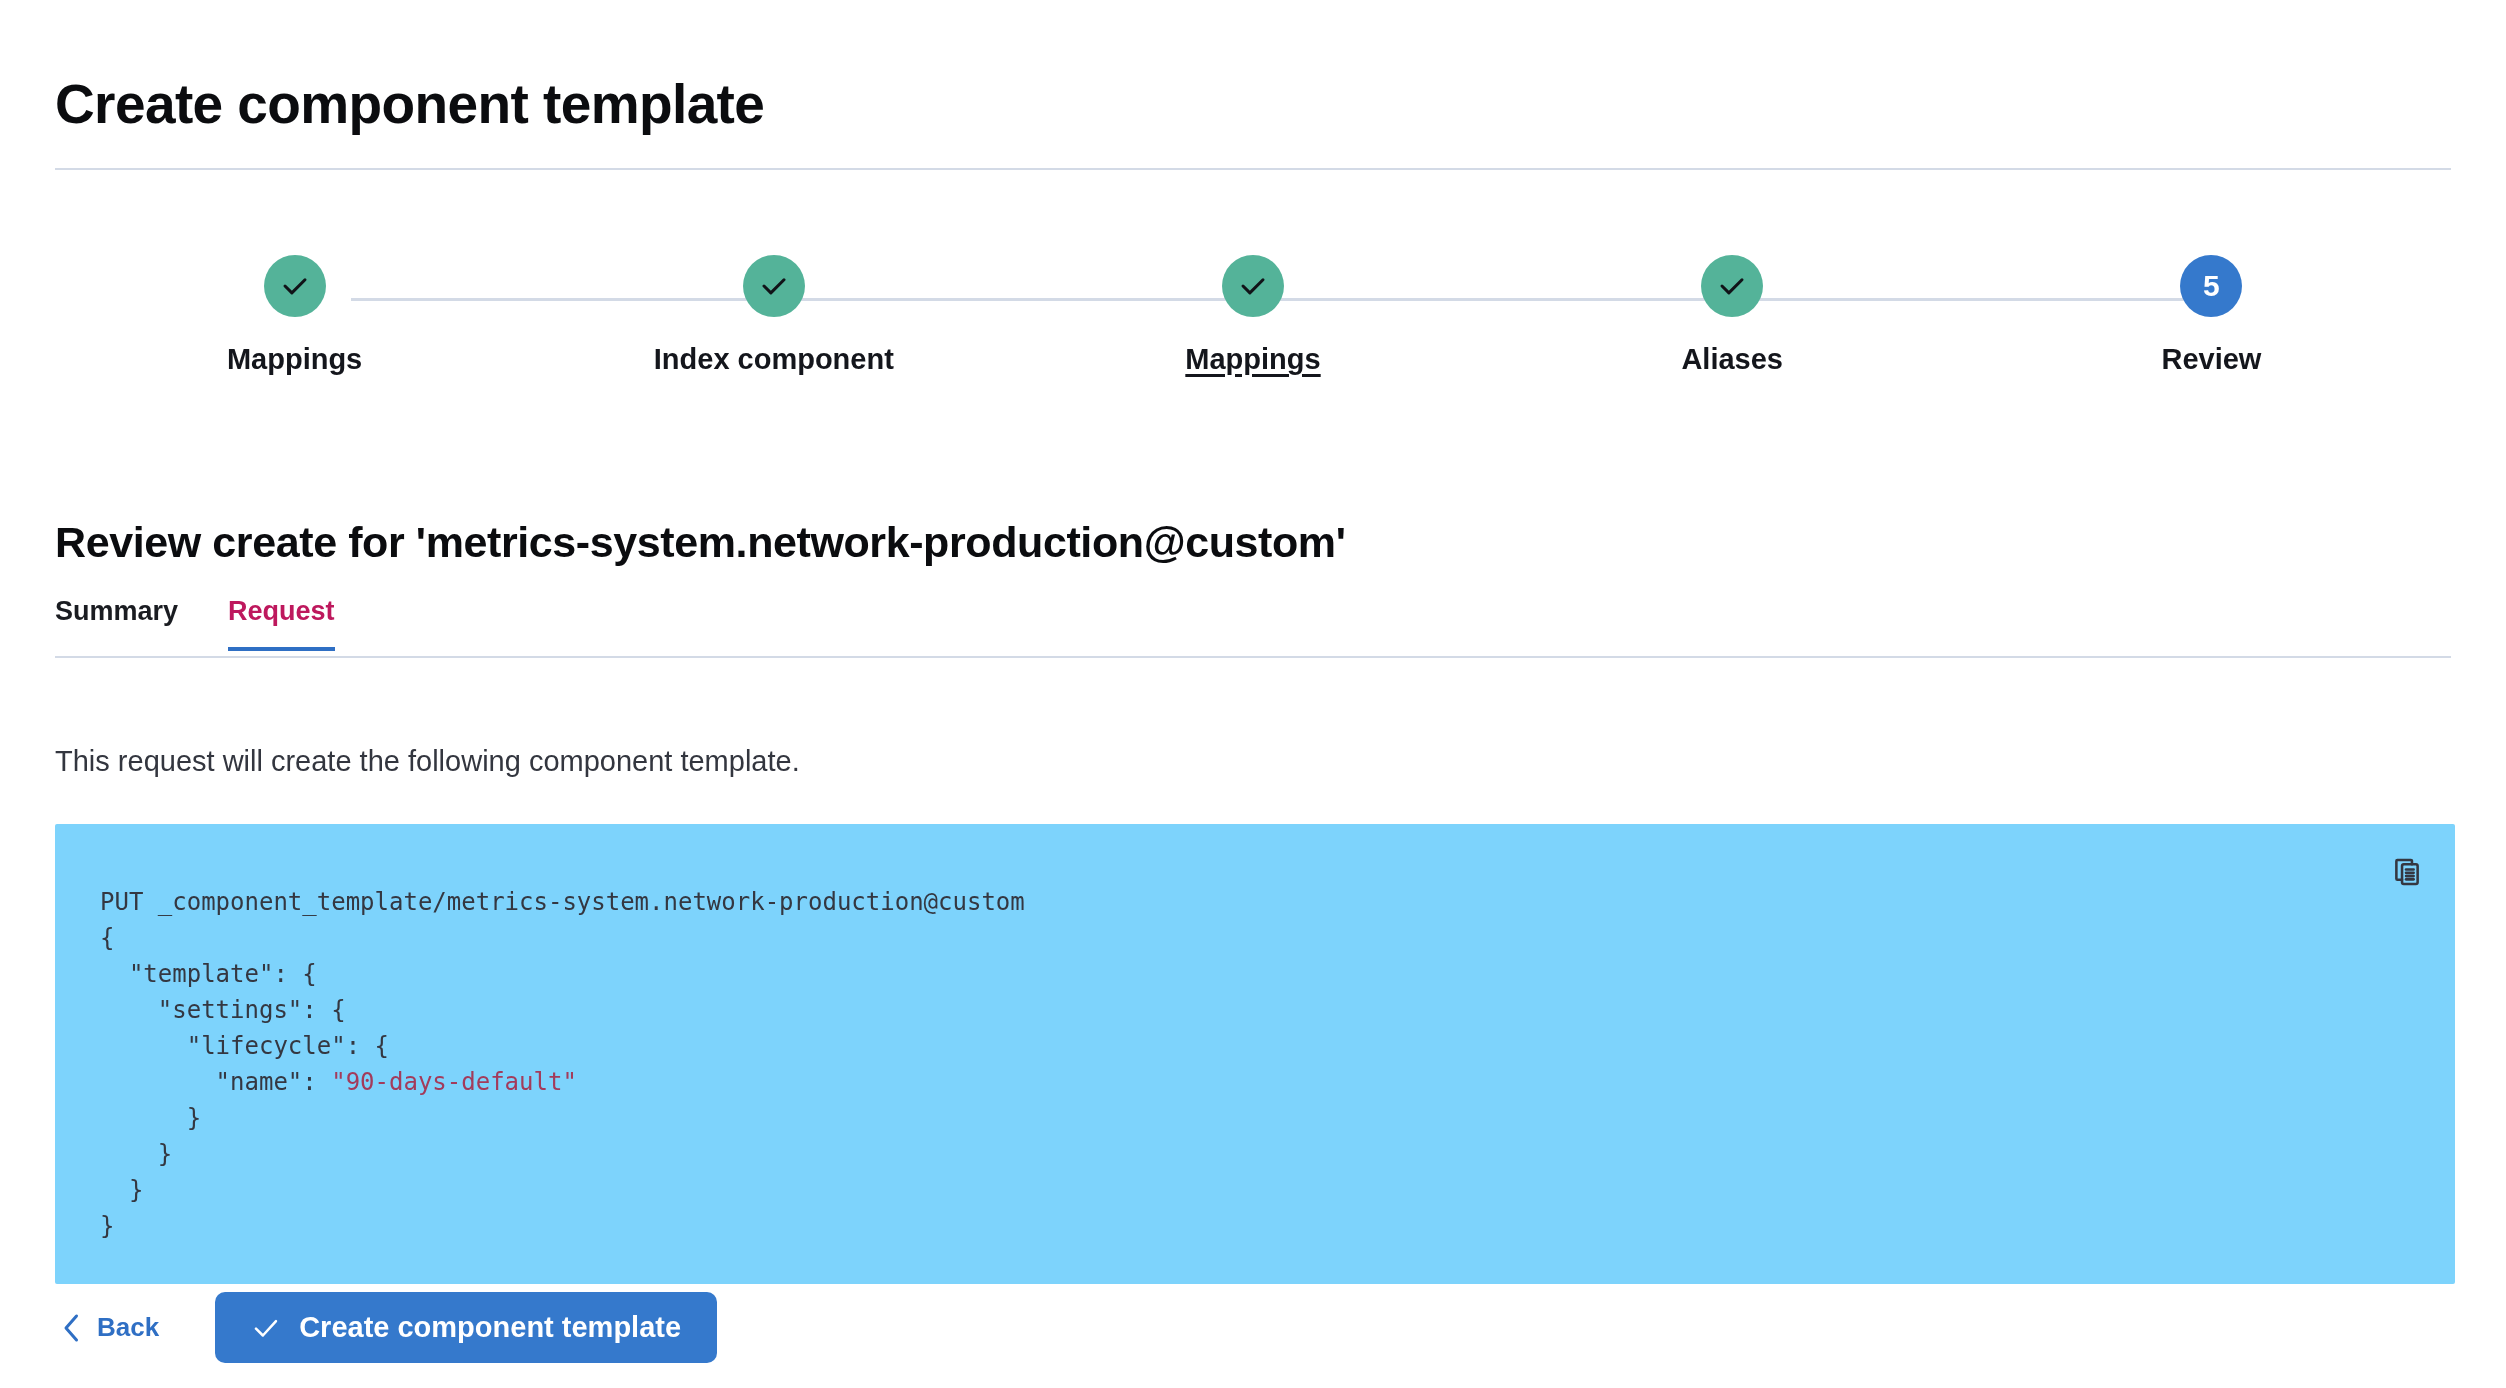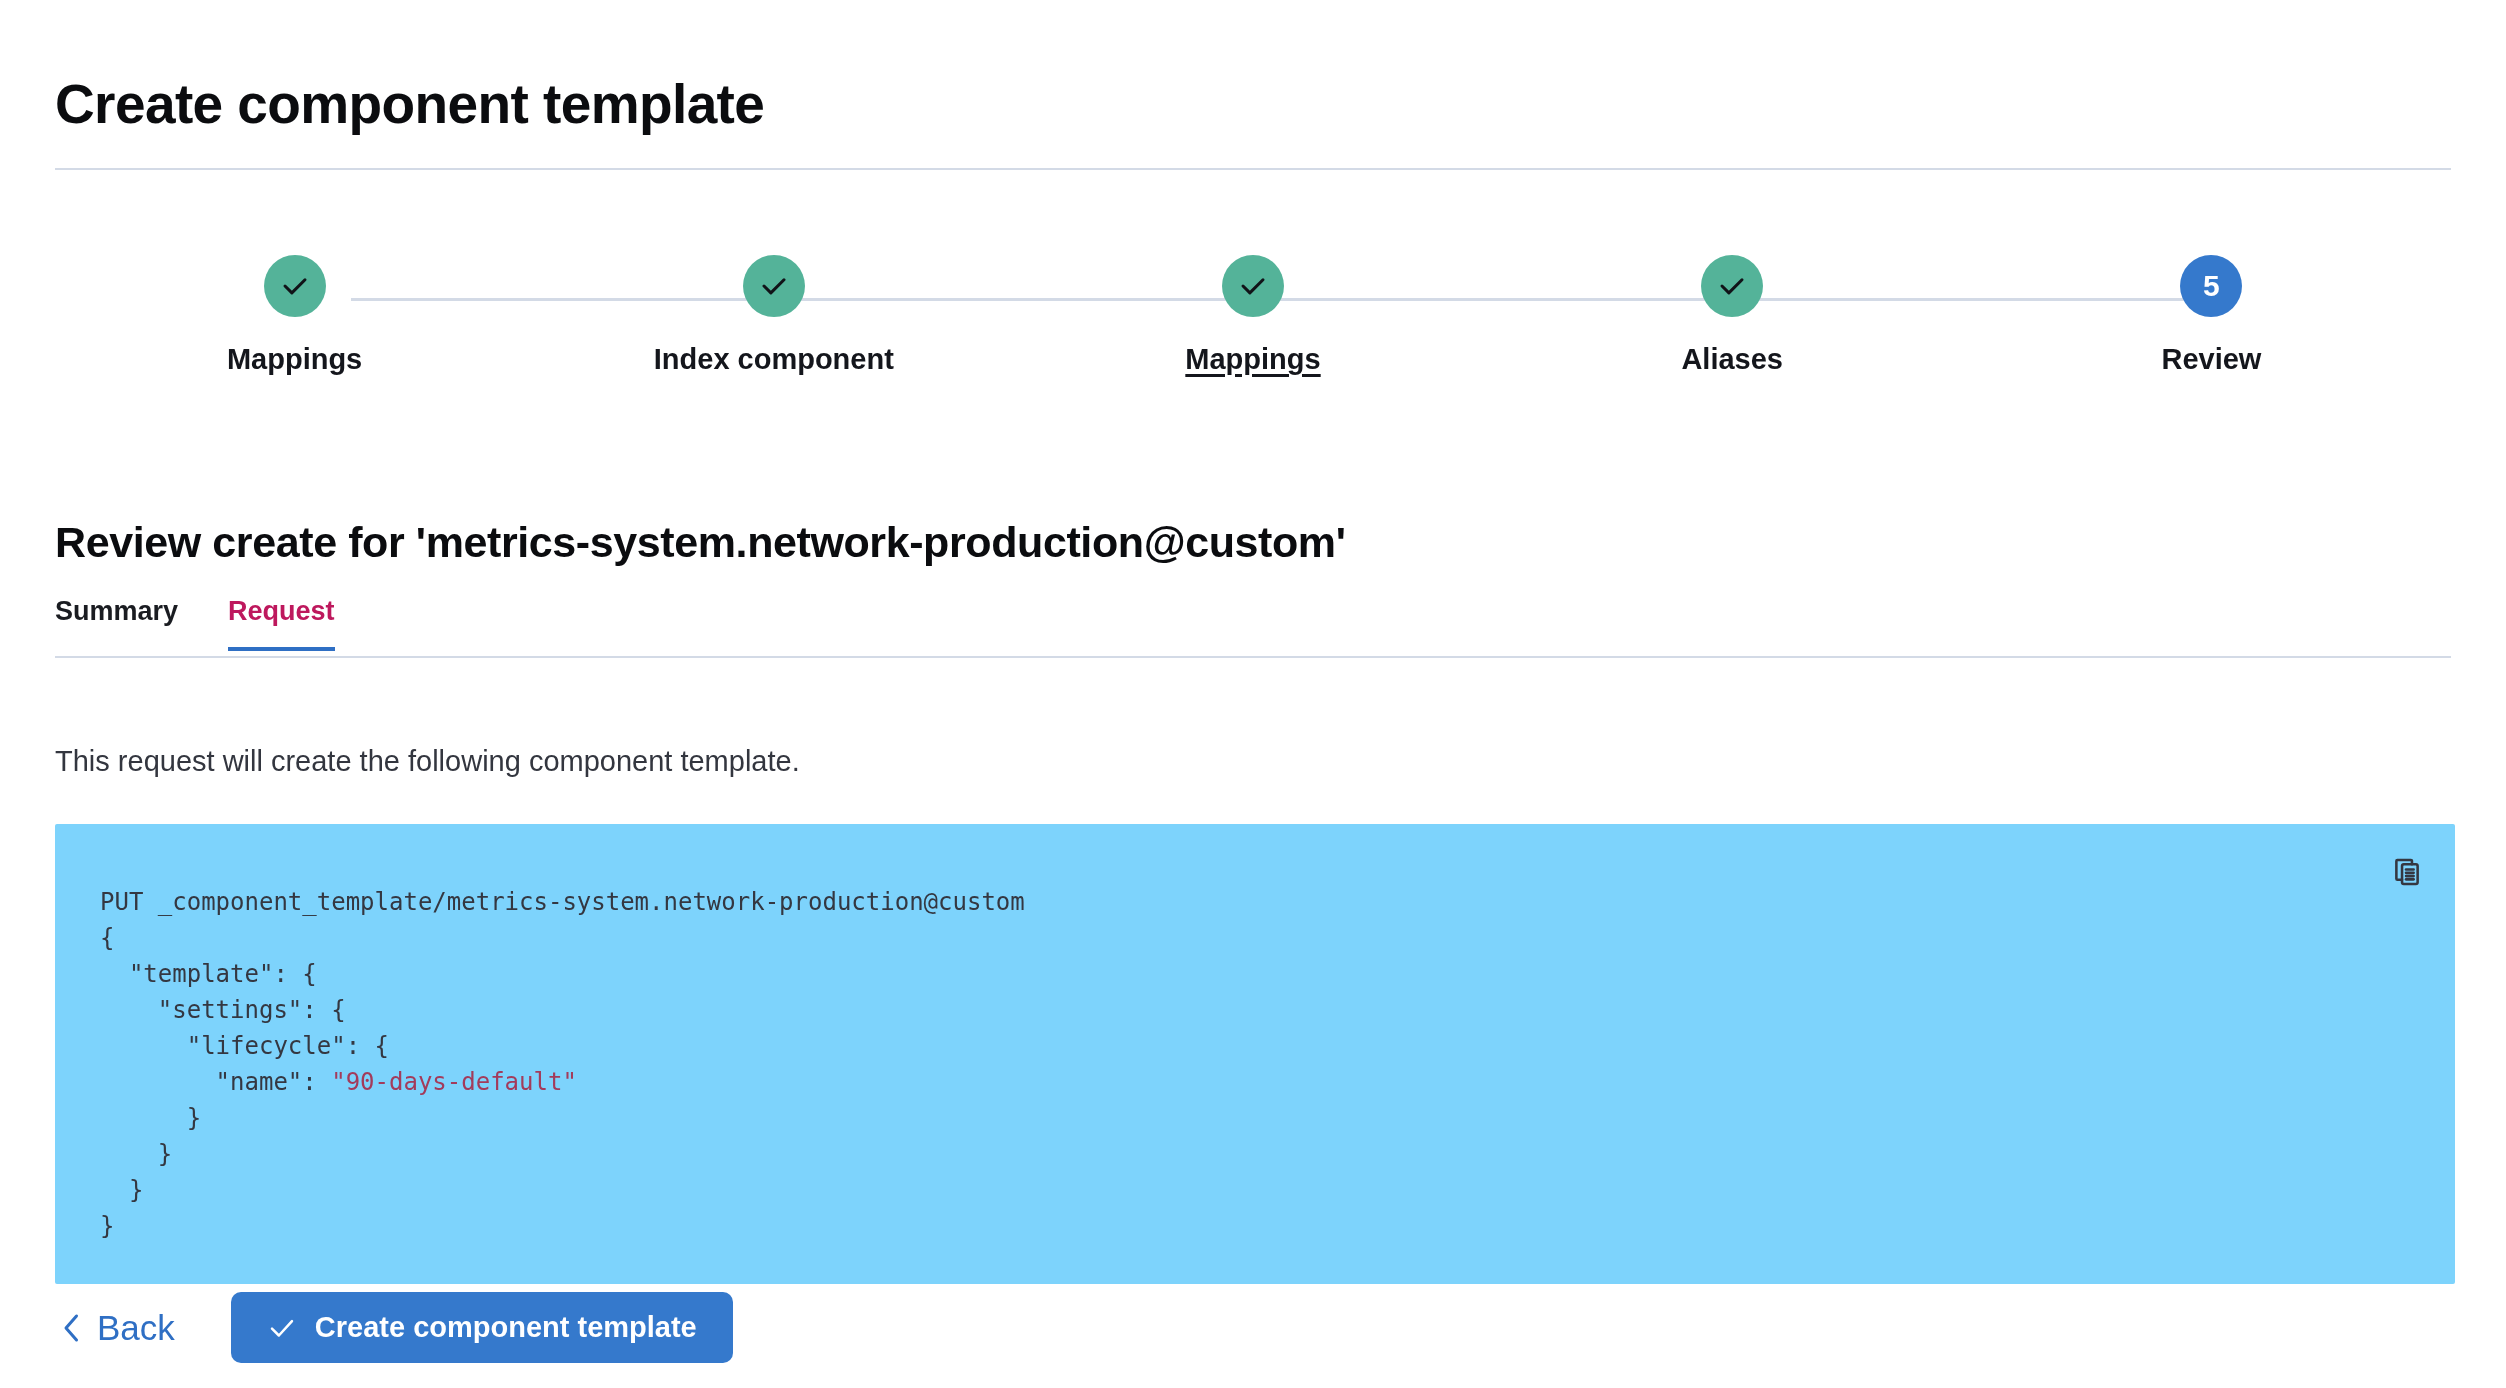--- a/index.html
+++ b/index.html
@@ -198,22 +198,22 @@
     top: 1292px;
     display: flex;
     align-items: center;
     gap: 50px;
   }
   .back-link {
     display: flex;
     align-items: center;
     gap: 14px;
     color: #2f6fc4;
-    font-size: 35px;
-    font-weight: 400;
+    font-size: 26px;
+    font-weight: 700;
     background: none;
     border: none;
     cursor: pointer;
     font-family: "Liberation Sans", sans-serif;
     padding: 8px 6px;
   }
   .primary-btn {
     display: flex;
     align-items: center;
     gap: 18px;

